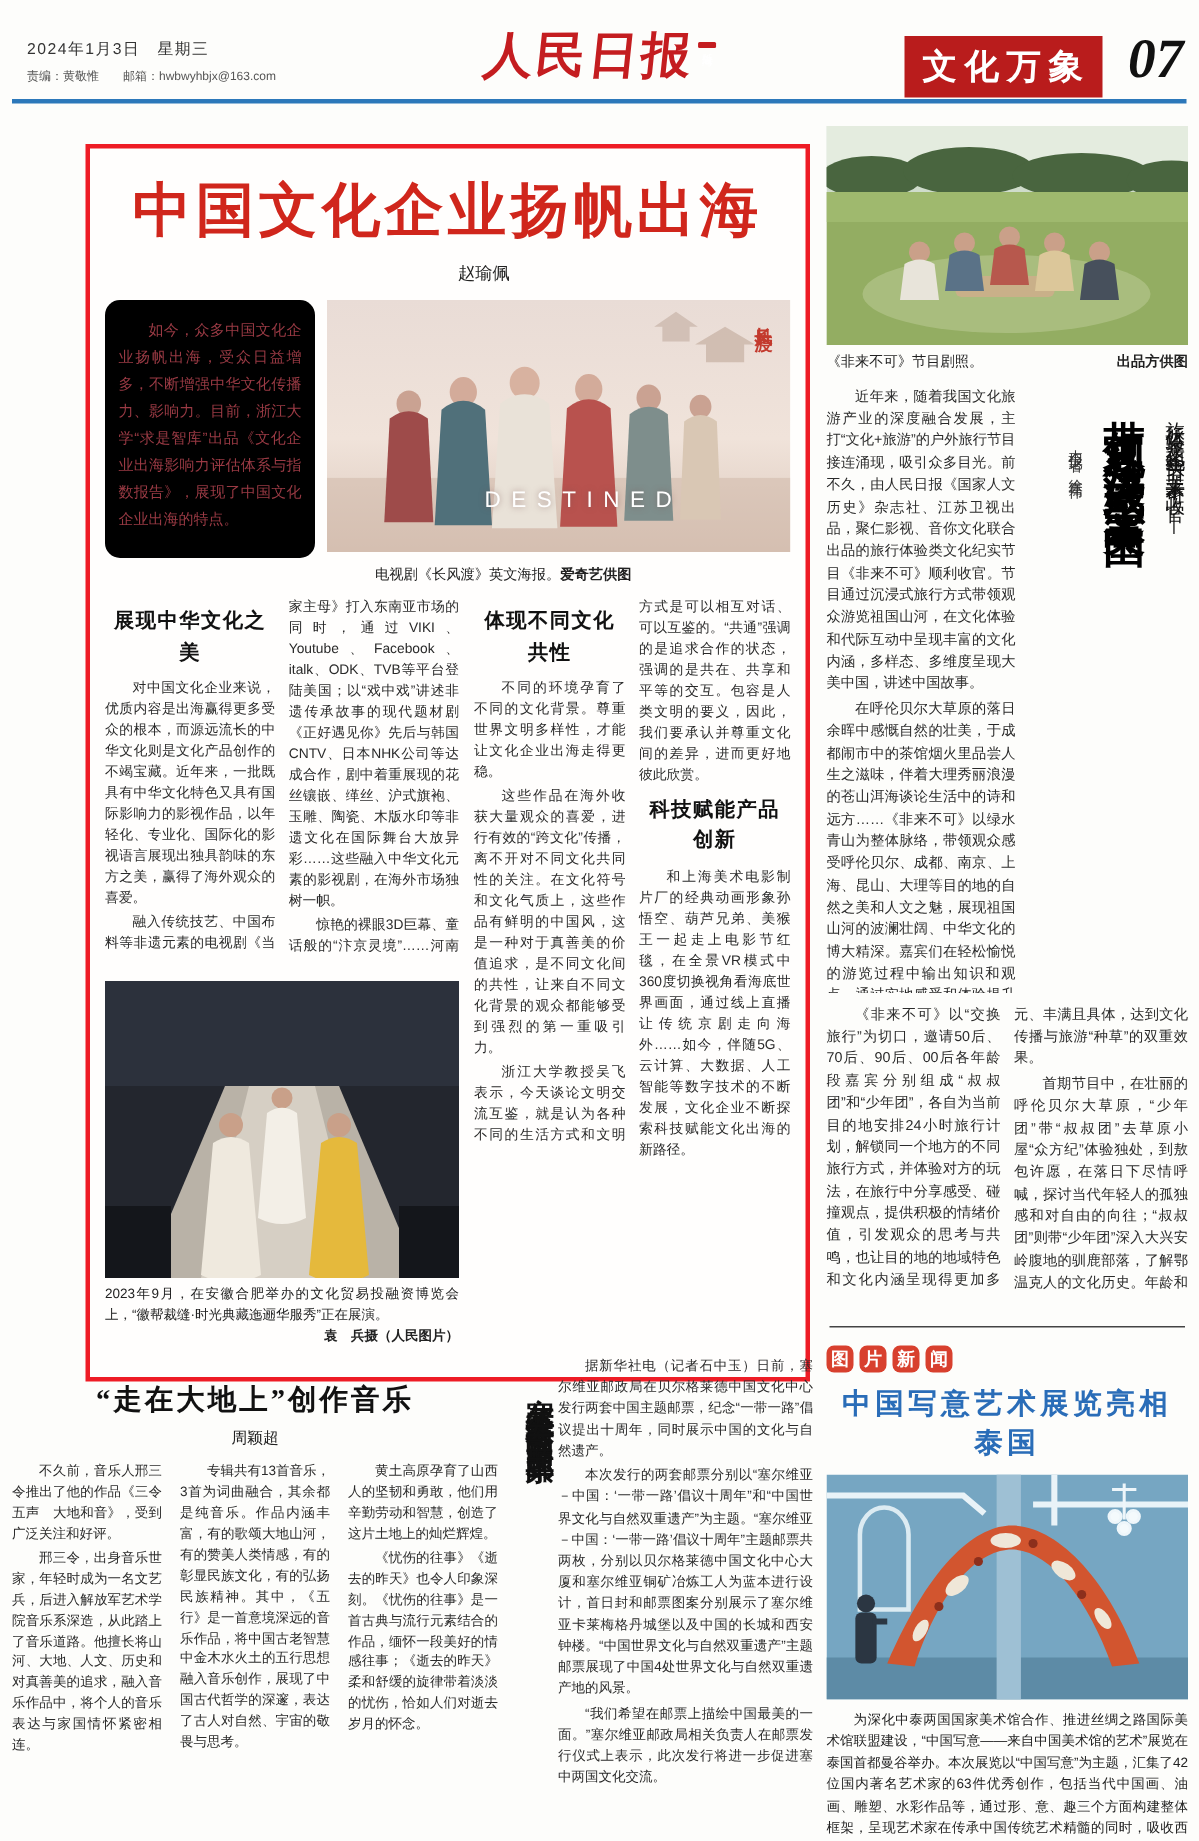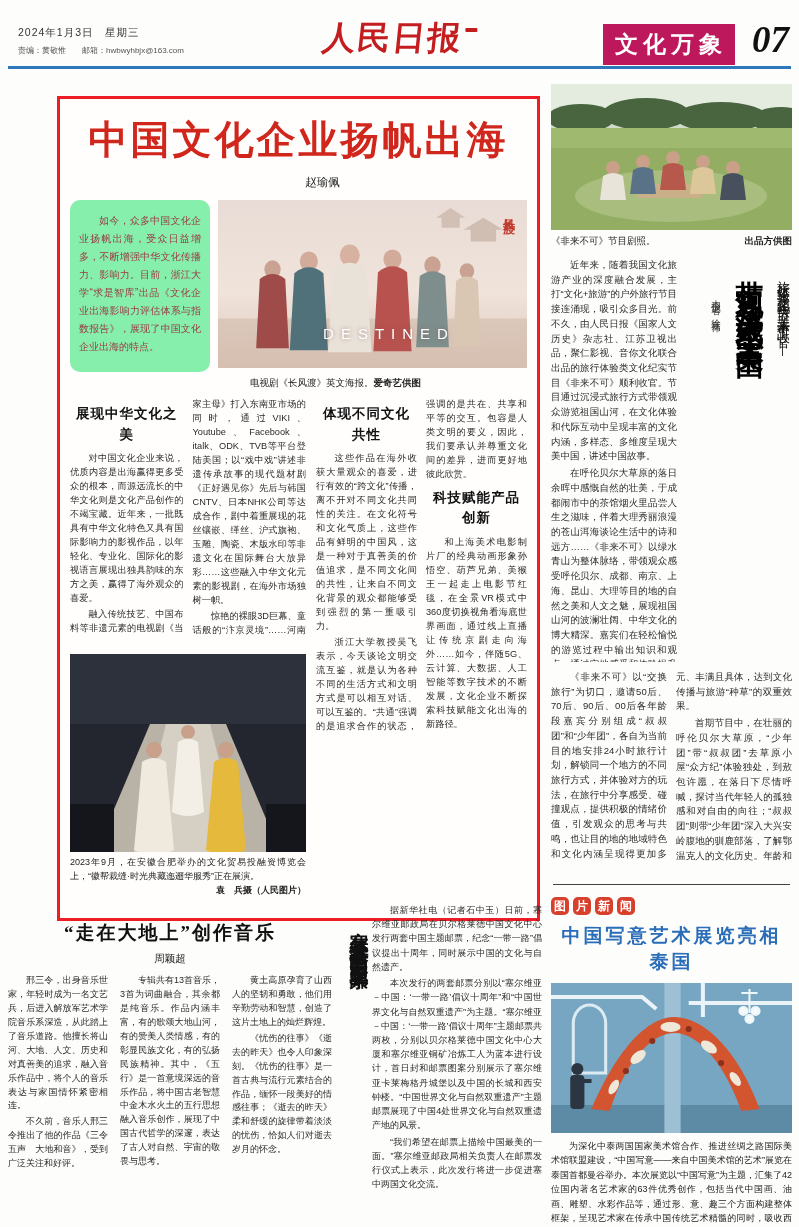--- a/index.html
+++ b/index.html
@@ -19,42 +19,42 @@
   .masthead{position:absolute;left:50%;top:22px;transform:translateX(-50%);display:flex;align-items:flex-start;}
   .masthead-title{
     font-family:"Liberation Serif","DejaVu Serif",serif;font-weight:bold;
     color:#c41d20;font-size:33px;line-height:1;transform:skewX(-6deg);letter-spacing:2px;
   }
   .edition-box{
     background:#c41d20;color:#fff;font-size:7.5px;line-height:1.1;
     writing-mode:vertical-rl;padding:2px 2px;margin-left:3px;margin-top:6px;border-radius:1px;
   }
   .section-box{
-    position:absolute;right:64px;top:24px;background:#be185d;color:#fff;
+    position:absolute;right:64px;top:24px;background:#b91c1c;color:#fff;
     font-weight:bold;font-size:23px;letter-spacing:5px;padding:5px 8px 5px 12px;text-align:center;
   }
   .page-no{
     position:absolute;right:10px;top:18px;font-size:37px;font-weight:bold;font-style:italic;
     font-family:"Liberation Serif","DejaVu Serif",serif;color:#111;
   }
   .header-rule{position:absolute;top:66px;left:8px;right:8px;height:3px;background:#2c78ba;}
 
   
   .main-box{
     position:absolute;left:57px;top:96px;width:477px;height:819px;
     border:3px solid #ee1c25;background:#fffefd;padding:0;
   }
   .main-headline{
     font-family:"Liberation Serif","DejaVu Serif",serif;font-weight:bold;
     color:#d0261c;font-size:39px;letter-spacing:3px;text-align:center;margin-top:14px;
   }
   .main-byline{text-align:center;font-size:11.5px;margin-top:8px;color:#222;padding-left:48px;}
   .top-row{display:flex;gap:8px;padding:10px 10px 0 10px;}
   .intro-box{
-    width:122px;flex:0 0 122px;background:#86efac;border-radius:10px;
+    width:122px;flex:0 0 122px;background:#000000;border-radius:10px;
     color:#9a3a44;font-size:10px;line-height:1.8;padding:12px 9px;height:148px;
   }
   .poster{flex:1;height:168px;position:relative;overflow:hidden;}
   .poster svg{display:block;width:100%;height:100%;}
   .poster-overlay{
     position:absolute;left:34%;bottom:26px;color:#fff;font-size:15px;letter-spacing:7px;
     text-shadow:0 0 4px rgba(120,80,80,.6);
   }
   .poster-title{
     position:absolute;right:10px;top:8px;color:#c33a2e;font-size:12px;font-weight:bold;
@@ -210,20 +210,21 @@
       </div>
       <div class="photo-cap just">
         <span>2023年9月，在安徽合肥举办的文化贸易投融资博览会上，“徽帮裁缝·时光典藏迤逦华服秀”正在展演。</span>
         <span class="credit">袁　兵摄（人民图片）</span>
       </div>
     </div>
     <div class="half-r">
       <div class="cols cols-b just">
         <h3 class="sec-head">体现不同文化共性</h3>
         <div>
+            <p>不同的环境孕育了不同的文化背景。尊重世界文明多样性，才能让文化企业出海走得更稳。</p>
             <p>这些作品在海外收获大量观众的喜爱，进行有效的“跨文化”传播，离不开对不同文化共同性的关注。在文化符号和文化气质上，这些作品有鲜明的中国风，这是一种对于真善美的价值追求，是不同文化间的共性，让来自不同文化背景的观众都能够受到强烈的第一重吸引力。</p>
             <p>浙江大学教授吴飞表示，今天谈论文明交流互鉴，就是认为各种不同的生活方式和文明方式是可以相互对话、可以互鉴的。“共通”强调的是追求合作的状态，强调的是共在、共享和平等的交互。包容是人类文明的要义，因此，我们要承认并尊重文化间的差异，进而更好地彼此欣赏。</p>
           </div>
         <h3 class="sec-head">科技赋能产品创新</h3>
         <div>
             <p>和上海美术电影制片厂的经典动画形象孙悟空、葫芦兄弟、美猴王一起走上电影节红毯，在全景VR模式中360度切换视角看海底世界画面，通过线上直播让传统京剧走向海外……如今，伴随5G、云计算、大数据、人工智能等数字技术的不断发展，文化企业不断探索科技赋能文化出海的新路径。</p>
           </div>
       </div>
     </div>
   </div>
@@ -340,22 +341,22 @@
     </div>
 
   </div>
 </div>
 
 <div class="music">
   <div class="music-headline">“走在大地上”创作音乐</div>
   <div class="music-byline">周颖超</div>
   <div class="cols-m just">
     <div>
+        <p>不久前，音乐人邢三令推出了他的作品《三令五声　大地和音》，受到广泛关注和好评。</p>
         <p>邢三令，出身音乐世家，年轻时成为一名文艺兵，后进入解放军艺术学院音乐系深造，从此踏上了音乐道路。他擅长将山河、大地、人文、历史和对真善美的追求，融入音乐作品中，将个人的音乐表达与家国情怀紧密相连。</p>
-        <p>不久前，音乐人邢三令推出了他的作品《三令五声　大地和音》，受到广泛关注和好评。</p>
         <p>专辑共有13首音乐，3首为词曲融合，其余都是纯音乐。作品内涵丰富，有的歌颂大地山河，有的赞美人类情感，有的彰显民族文化，有的弘扬民族精神。其中，《五行》是一首意境深远的音乐作品，将中国古老智慧中金木水火土的五行思想融入音乐创作，展现了中国古代哲学的深邃，表达了古人对自然、宇宙的敬畏与思考。</p>
         <p>黄土高原孕育了山西人的坚韧和勇敢，他们用辛勤劳动和智慧，创造了这片土地上的灿烂辉煌。</p>
         <p>《忧伤的往事》《逝去的昨天》也令人印象深刻。《忧伤的往事》是一首古典与流行元素结合的作品，缅怀一段美好的情感往事；《逝去的昨天》柔和舒缓的旋律带着淡淡的忧伤，恰如人们对逝去岁月的怀念。</p>
       </div>
   </div>
 </div>
 
 <div class="stamps">
   <div class="stamp-head">塞尔维亚发行两套中国主题邮票</div>
   <div class="stamp-text just">

